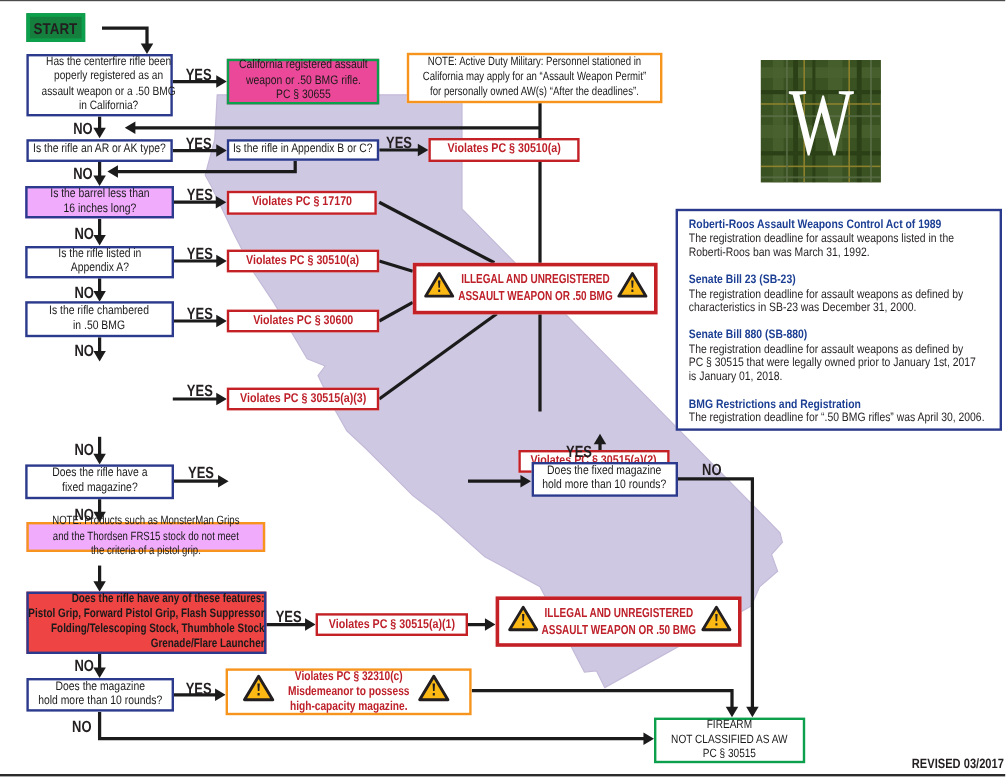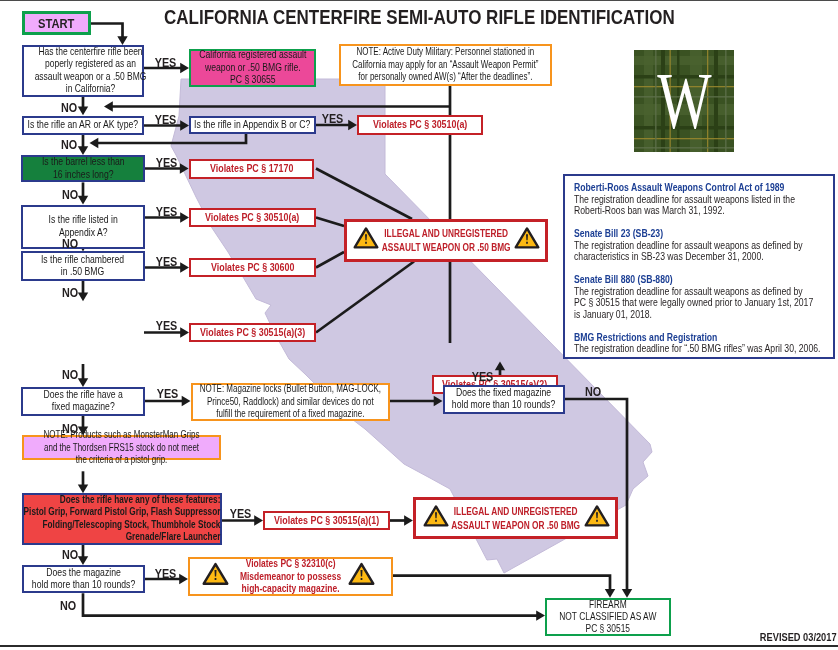--- a/index.html
+++ b/index.html
@@ -71,50 +71,49 @@
         <polygon points="263.0,520.5 254.2,515.3 254.2,525.7"></polygon>
         <polygon points="412.9,520.5 404.1,515.3 404.1,525.7"></polygon>
         <polygon points="83.0,565.0 77.8,556.2 88.2,556.2"></polygon>
         <polygon points="188.0,579.0 179.2,573.8 179.2,584.2"></polygon>
         <polygon points="545.0,615.6 536.2,610.4 536.2,620.8"></polygon>
         <polygon points="610.0,597.8 604.8,589.0 615.2,589.0"></polygon>
         <polygon points="627.0,597.8 621.8,589.0 632.2,589.0"></polygon>
         <polygon points="500.0,361.4 494.8,370.2 505.2,370.2"></polygon>
       </g>
 </svg>
-<div style="position:absolute;left:0;top:6px;width:838px;text-align:center;font-size:20px;font-weight:bold;color:#231f20;"><span style="display:inline-block;transform:scaleX(.85);transform-origin:center;white-space:nowrap;">CALIFORNIA CENTERFIRE SEMI-AUTO RIFLE IDENTIFICATION</span></div>
 <div style="position:absolute;right:1px;top:630.5px;font-size:11.3px;font-weight:bold;color:#231f20;"><span style="display:inline-block;transform:scaleX(.82);transform-origin:right;">REVISED 03/2017</span></div>
-<div style="position:absolute;left:21.7px;top:10.7px;width:69px;height:24.8px;border:3.2px solid #0da04c;background:#f0abfc;box-sizing:border-box;display:flex;align-items:center;justify-content:center;text-align:center;font-size:13px;font-weight:bold;color:#231f20;line-height:1;padding:0;">
+<div style="position:absolute;left:21.7px;top:10.7px;width:49px;height:24.8px;border:3.2px solid #0da04c;background:#15803d;box-sizing:border-box;display:flex;align-items:center;justify-content:center;text-align:center;font-size:13px;font-weight:bold;color:#231f20;line-height:1;padding:0;">
       <div style="transform:scaleX(0.86);white-space:nowrap;">START</div>
     </div>
     <div style="position:absolute;left:22.3px;top:44.5px;width:121.8px;height:52.7px;border:2.8px solid #2b3a8c;background:#fff;box-sizing:border-box;display:flex;align-items:center;justify-content:flex-start;text-align:center;font-size:10.1px;font-weight:normal;color:#1a1a1a;line-height:1.23;padding:0;">
       <div style="transform:scaleX(0.84);white-space:nowrap;">Has the centerfire rifle been<br>poperly registered as an<br>assault weapon or a .50 BMG<br>in California?</div>
     </div>
     <div style="position:absolute;left:189px;top:48.6px;width:126.8px;height:38.9px;border:2.8px solid #0da04c;background:#ec4899;box-sizing:border-box;display:flex;align-items:center;justify-content:center;text-align:center;font-size:10.3px;font-weight:normal;color:#1a1a1a;line-height:1.22;padding:0;">
       <div style="transform:scaleX(0.84);white-space:nowrap;">California registered assault<br>weapon or .50 BMG rifle.<br>PC § 30655</div>
     </div>
     <div style="position:absolute;left:22.3px;top:115.7px;width:121.8px;height:19.5px;border:2.8px solid #2b3a8c;background:#fff;box-sizing:border-box;display:flex;align-items:center;justify-content:center;text-align:center;font-size:10.3px;font-weight:normal;color:#1a1a1a;line-height:1;padding:0;">
       <div style="transform:scaleX(0.84);white-space:nowrap;">Is the rifle an AR or AK type?</div>
     </div>
     <div style="position:absolute;left:338.6px;top:44px;width:213.6px;height:41.6px;border:2.6px solid #f7941d;background:#fff;box-sizing:border-box;display:flex;align-items:center;justify-content:center;text-align:center;font-size:10px;font-weight:normal;color:#1a1a1a;line-height:1.26;padding:0;">
       <div style="transform:scaleX(0.8);white-space:nowrap;">NOTE: Active Duty Military: Personnel stationed in<br>California may apply for an “Assault Weapon Permit”<br>for personally owned AW(s) “After the deadlines”.</div>
     </div>
     <div style="position:absolute;left:189px;top:116.3px;width:127px;height:17.8px;border:2.8px solid #2b3a8c;background:#fff;box-sizing:border-box;display:flex;align-items:center;justify-content:center;text-align:center;font-size:10.3px;font-weight:normal;color:#1a1a1a;line-height:1;padding:0;">
       <div style="transform:scaleX(0.84);white-space:nowrap;">Is the rifle in Appendix B or C?</div>
     </div>
     <div style="position:absolute;left:356.9px;top:114.6px;width:126.3px;height:20px;border:2.8px solid #c42127;background:#fff;box-sizing:border-box;display:flex;align-items:center;justify-content:center;text-align:center;font-size:10.6px;font-weight:bold;color:#be202a;line-height:1;padding:0;">
       <div style="transform:scaleX(0.84);white-space:nowrap;">Violates PC § 30510(a)</div>
     </div>
-    <div style="position:absolute;left:21.4px;top:155.3px;width:123.2px;height:27.2px;border:2.8px solid #2b3a8c;background:#15803d;box-sizing:border-box;display:flex;align-items:center;justify-content:center;text-align:center;font-size:10.3px;font-weight:normal;color:#1a1a1a;line-height:1.22;padding:0;">
+    <div style="position:absolute;left:21.4px;top:155.3px;width:123.2px;height:27.2px;border:2.8px solid #2b3a8c;background:#f0abfc;box-sizing:border-box;display:flex;align-items:center;justify-content:center;text-align:center;font-size:10.3px;font-weight:normal;color:#1a1a1a;line-height:1.22;padding:0;">
       <div style="transform:scaleX(0.84);white-space:nowrap;">Is the barrel less than<br>16 inches long?</div>
     </div>
     <div style="position:absolute;left:188.6px;top:158.6px;width:125.8px;height:20px;border:2.8px solid #c42127;background:#fff;box-sizing:border-box;display:flex;align-items:center;justify-content:center;text-align:center;font-size:10.6px;font-weight:bold;color:#be202a;line-height:1;padding:0;">
       <div style="transform:scaleX(0.84);white-space:nowrap;">Violates PC § 17170</div>
     </div>
-    <div style="position:absolute;left:21.4px;top:204.6px;width:123.2px;height:44px;border:2.8px solid #2b3a8c;background:#fff;box-sizing:border-box;display:flex;align-items:center;justify-content:center;text-align:center;font-size:10.3px;font-weight:normal;color:#1a1a1a;line-height:1.22;padding:0;">
+    <div style="position:absolute;left:21.4px;top:204.6px;width:123.2px;height:27px;border:2.8px solid #2b3a8c;background:#fff;box-sizing:border-box;display:flex;align-items:center;justify-content:center;text-align:center;font-size:10.3px;font-weight:normal;color:#1a1a1a;line-height:1.22;padding:0;">
       <div style="transform:scaleX(0.84);white-space:nowrap;">Is the rifle listed in<br>Appendix A?</div>
     </div>
     <div style="position:absolute;left:189px;top:208px;width:127px;height:19.3px;border:2.8px solid #c42127;background:#fff;box-sizing:border-box;display:flex;align-items:center;justify-content:center;text-align:center;font-size:10.6px;font-weight:bold;color:#be202a;line-height:1;padding:0;">
       <div style="transform:scaleX(0.84);white-space:nowrap;">Violates PC § 30510(a)</div>
     </div>
     <div style="position:absolute;left:21.4px;top:251.4px;width:123.2px;height:29.7px;border:2.8px solid #2b3a8c;background:#fff;box-sizing:border-box;display:flex;align-items:center;justify-content:center;text-align:center;font-size:10.3px;font-weight:normal;color:#1a1a1a;line-height:1.22;padding:0;">
       <div style="transform:scaleX(0.84);white-space:nowrap;">Is the rifle chambered<br>in .50 BMG</div>
     </div>
     <div style="position:absolute;left:189px;top:258px;width:127px;height:19px;border:2.8px solid #c42127;background:#fff;box-sizing:border-box;display:flex;align-items:center;justify-content:center;text-align:center;font-size:10.6px;font-weight:bold;color:#be202a;line-height:1;padding:0;">
       <div style="transform:scaleX(0.84);white-space:nowrap;">Violates PC § 30600</div>
@@ -133,23 +132,20 @@
         </svg></div>
       <div style="position:absolute;left:0;right:0;top:50%;transform:translateY(-50%);text-align:center;font-size:10.8px;font-weight:bold;color:#be202a;line-height:1.3;">
         <div style="transform:scaleX(0.77);white-space:nowrap;">ILLEGAL AND UNREGISTERED<br>ASSAULT WEAPON OR .50 BMG</div>
       </div>
     </div>
     <div style="position:absolute;left:431.5px;top:343.3px;width:126.5px;height:18.4px;border:2.8px solid #c42127;background:#fff;box-sizing:border-box;display:flex;align-items:center;justify-content:center;text-align:center;font-size:10.6px;font-weight:bold;color:#be202a;line-height:1;padding:0;margin-top:32px;">
       <div style="transform:scaleX(0.84);white-space:nowrap;">Violates PC § 30515(a)(2)</div>
     </div>
     <div style="position:absolute;left:21px;top:387px;width:124px;height:28.7px;border:2.8px solid #2b3a8c;background:#fff;box-sizing:border-box;display:flex;align-items:center;justify-content:center;text-align:center;font-size:10.3px;font-weight:normal;color:#1a1a1a;line-height:1.22;padding:0;">
       <div style="transform:scaleX(0.84);white-space:nowrap;">Does the rifle have a<br>fixed magazine?</div>
-    </div>
-    <div style="position:absolute;left:190.5px;top:382.9px;width:199.5px;height:37.9px;border:2.6px solid #f7941d;background:#fff;box-sizing:border-box;display:flex;align-items:center;justify-content:center;text-align:center;font-size:10px;font-weight:normal;color:#1a1a1a;line-height:1.24;padding:0;">
-      <div style="transform:scaleX(0.8);white-space:nowrap;">NOTE: Magazine locks (Bullet Button, MAG-LOCK,<br>Prince50, Raddlock) and similar devices do not<br>fulfill the requirement of a fixed magazine.</div>
     </div>
     <div style="position:absolute;left:442.5px;top:384.5px;width:122.6px;height:29.2px;border:2.8px solid #2b3a8c;background:#fff;box-sizing:border-box;display:flex;align-items:center;justify-content:center;text-align:center;font-size:10.3px;font-weight:normal;color:#1a1a1a;line-height:1.22;padding:0;">
       <div style="transform:scaleX(0.84);white-space:nowrap;">Does the fixed magazine<br>hold more than 10 rounds?</div>
     </div>
     <div style="position:absolute;left:21.9px;top:435.2px;width:199.3px;height:25px;border:2.6px solid #f7941d;background:#f0abfc;box-sizing:border-box;display:flex;align-items:center;justify-content:center;text-align:center;font-size:10px;font-weight:normal;color:#1a1a1a;line-height:1.24;padding:0;">
       <div style="transform:scaleX(0.8);white-space:nowrap;">NOTE: Products such as MonsterMan Grips<br>and the Thordsen FRS15 stock do not meet<br>the criteria of a pistol grip.</div>
     </div>
     <div style="position:absolute;left:22.3px;top:493.2px;width:199.8px;height:51.4px;border:2.8px solid #2b3a8c;background:#ef4444;box-sizing:border-box;display:flex;align-items:center;justify-content:center;text-align:right;font-size:10.3px;font-weight:bold;color:#1a1a1a;line-height:1.22;padding:0;">
       <div style="transform:scaleX(0.8);white-space:nowrap;">Does the rifle have any of these features:<br>Pistol Grip, Forward Pistol Grip, Flash Suppressor<br>Folding/Telescoping Stock, Thumbhole Stock<br>Grenade/Flare Launcher</div>
     </div>

